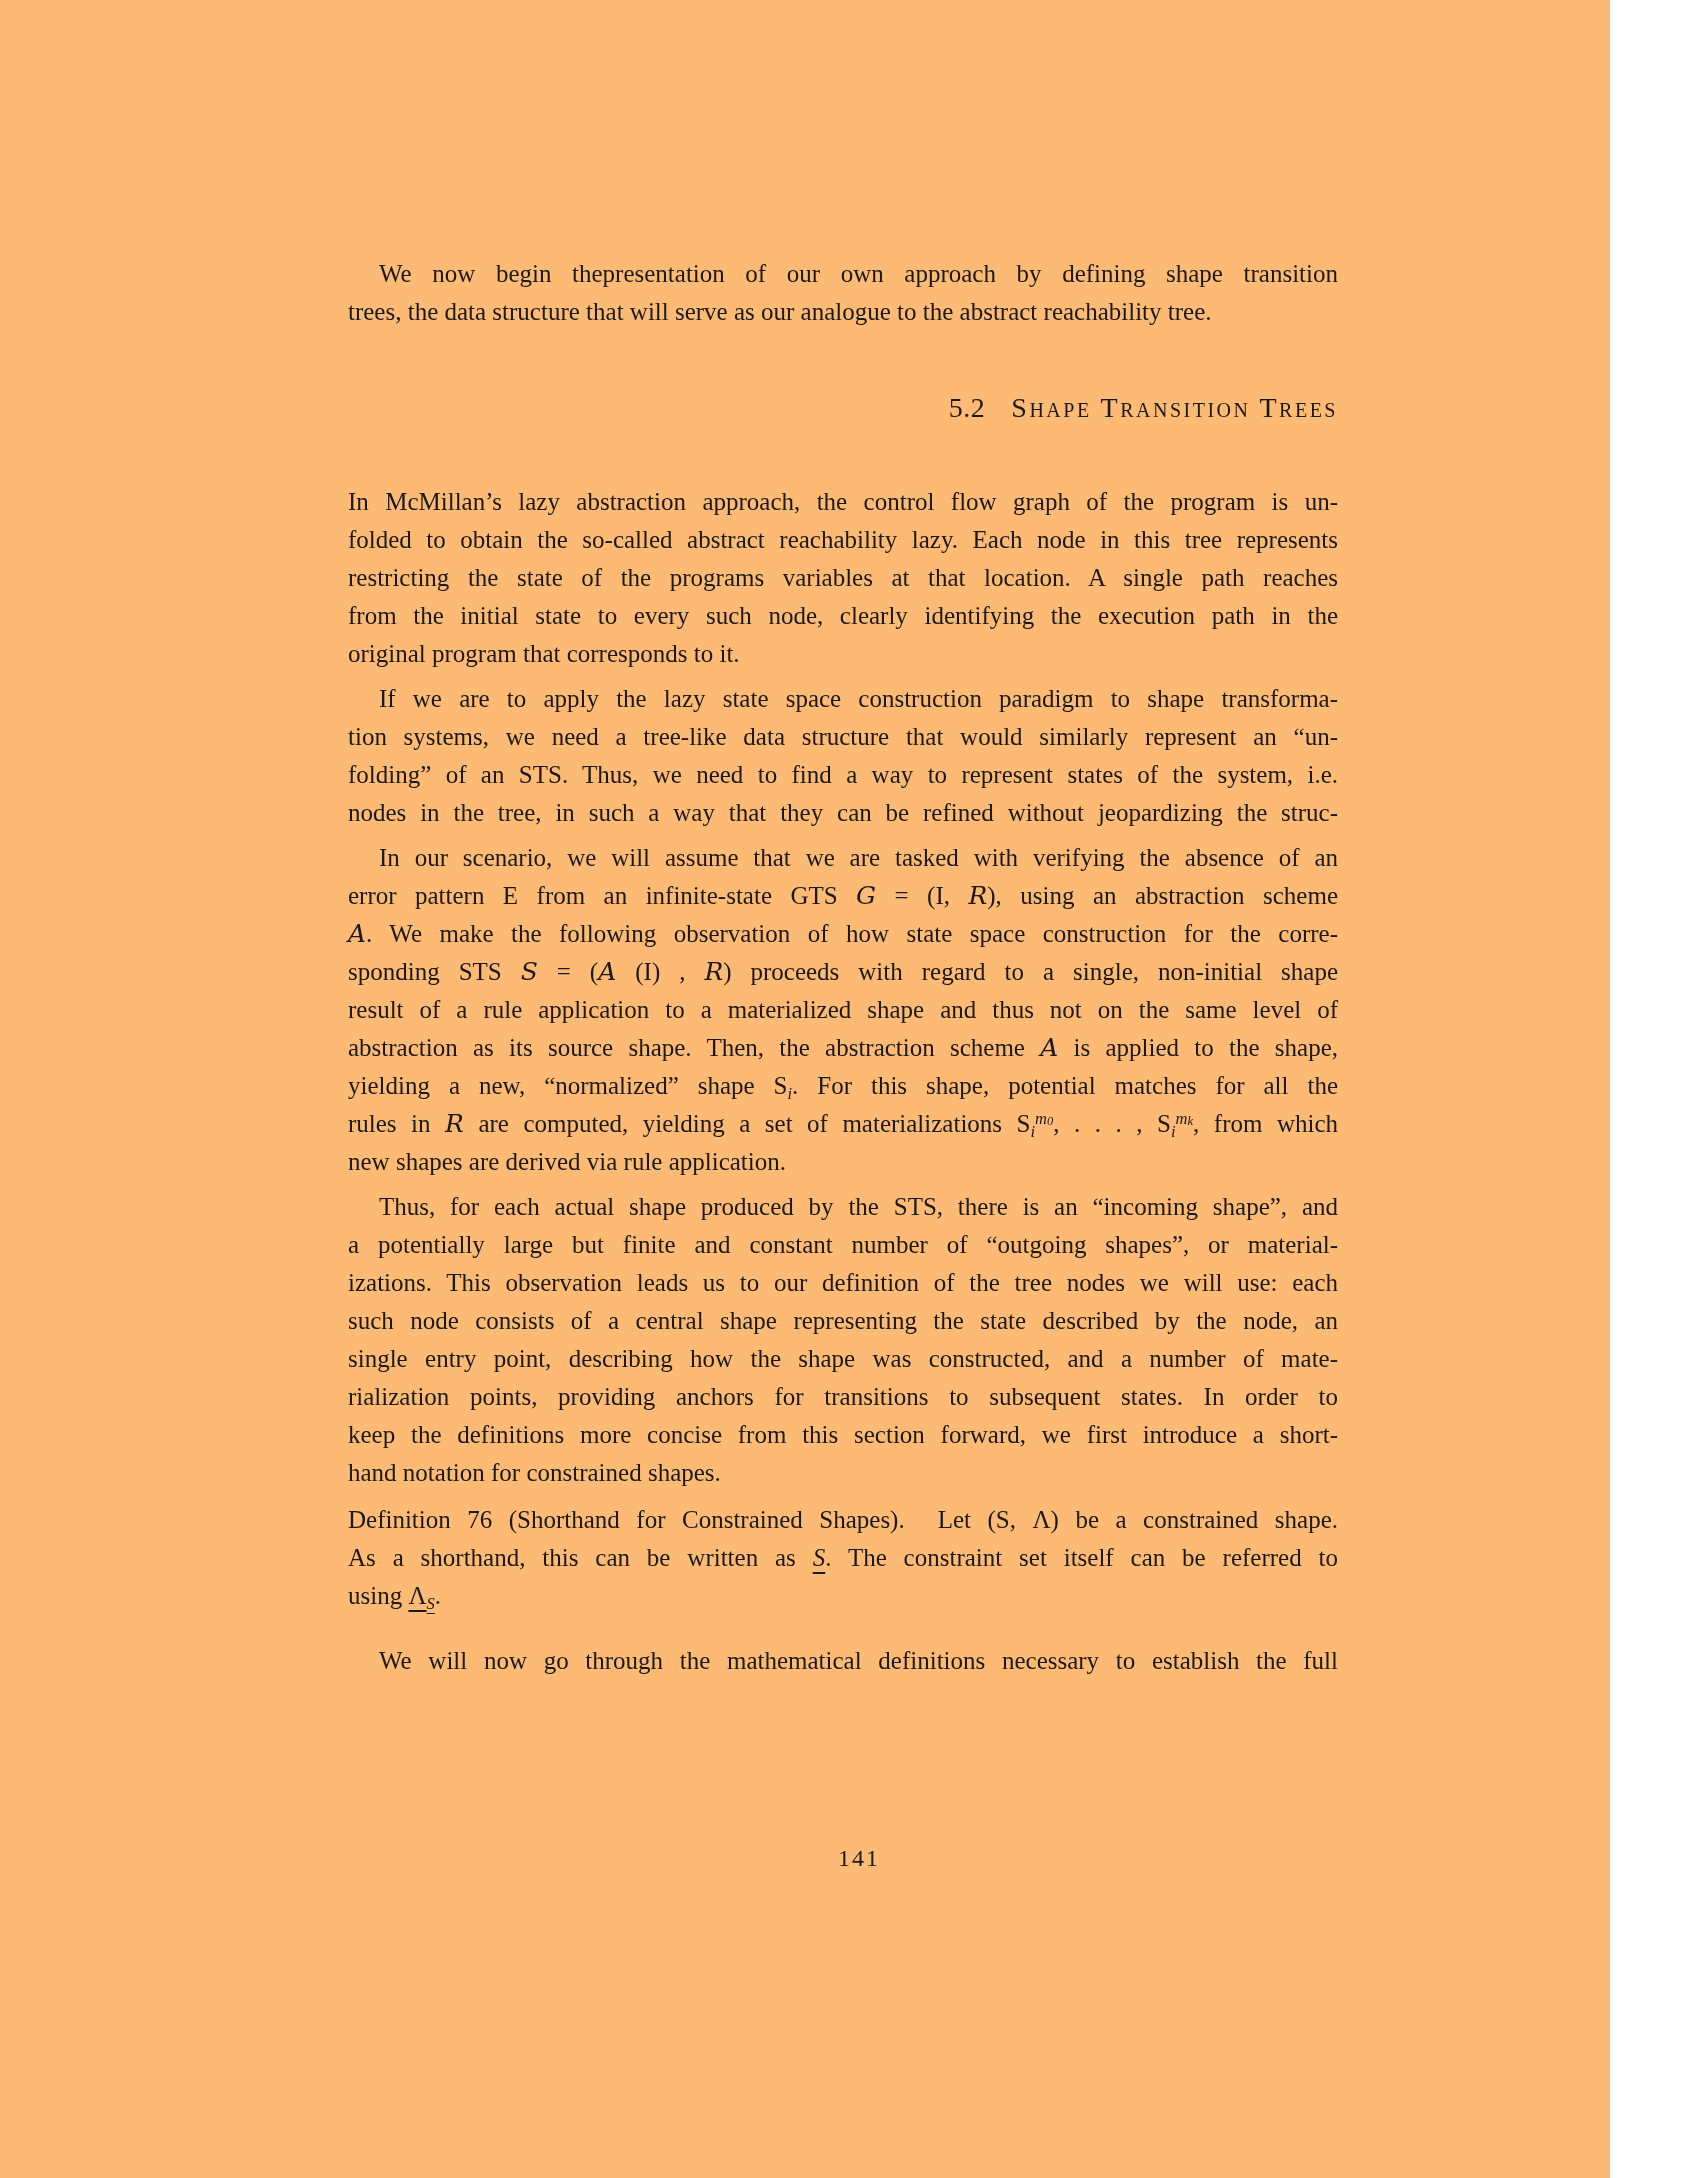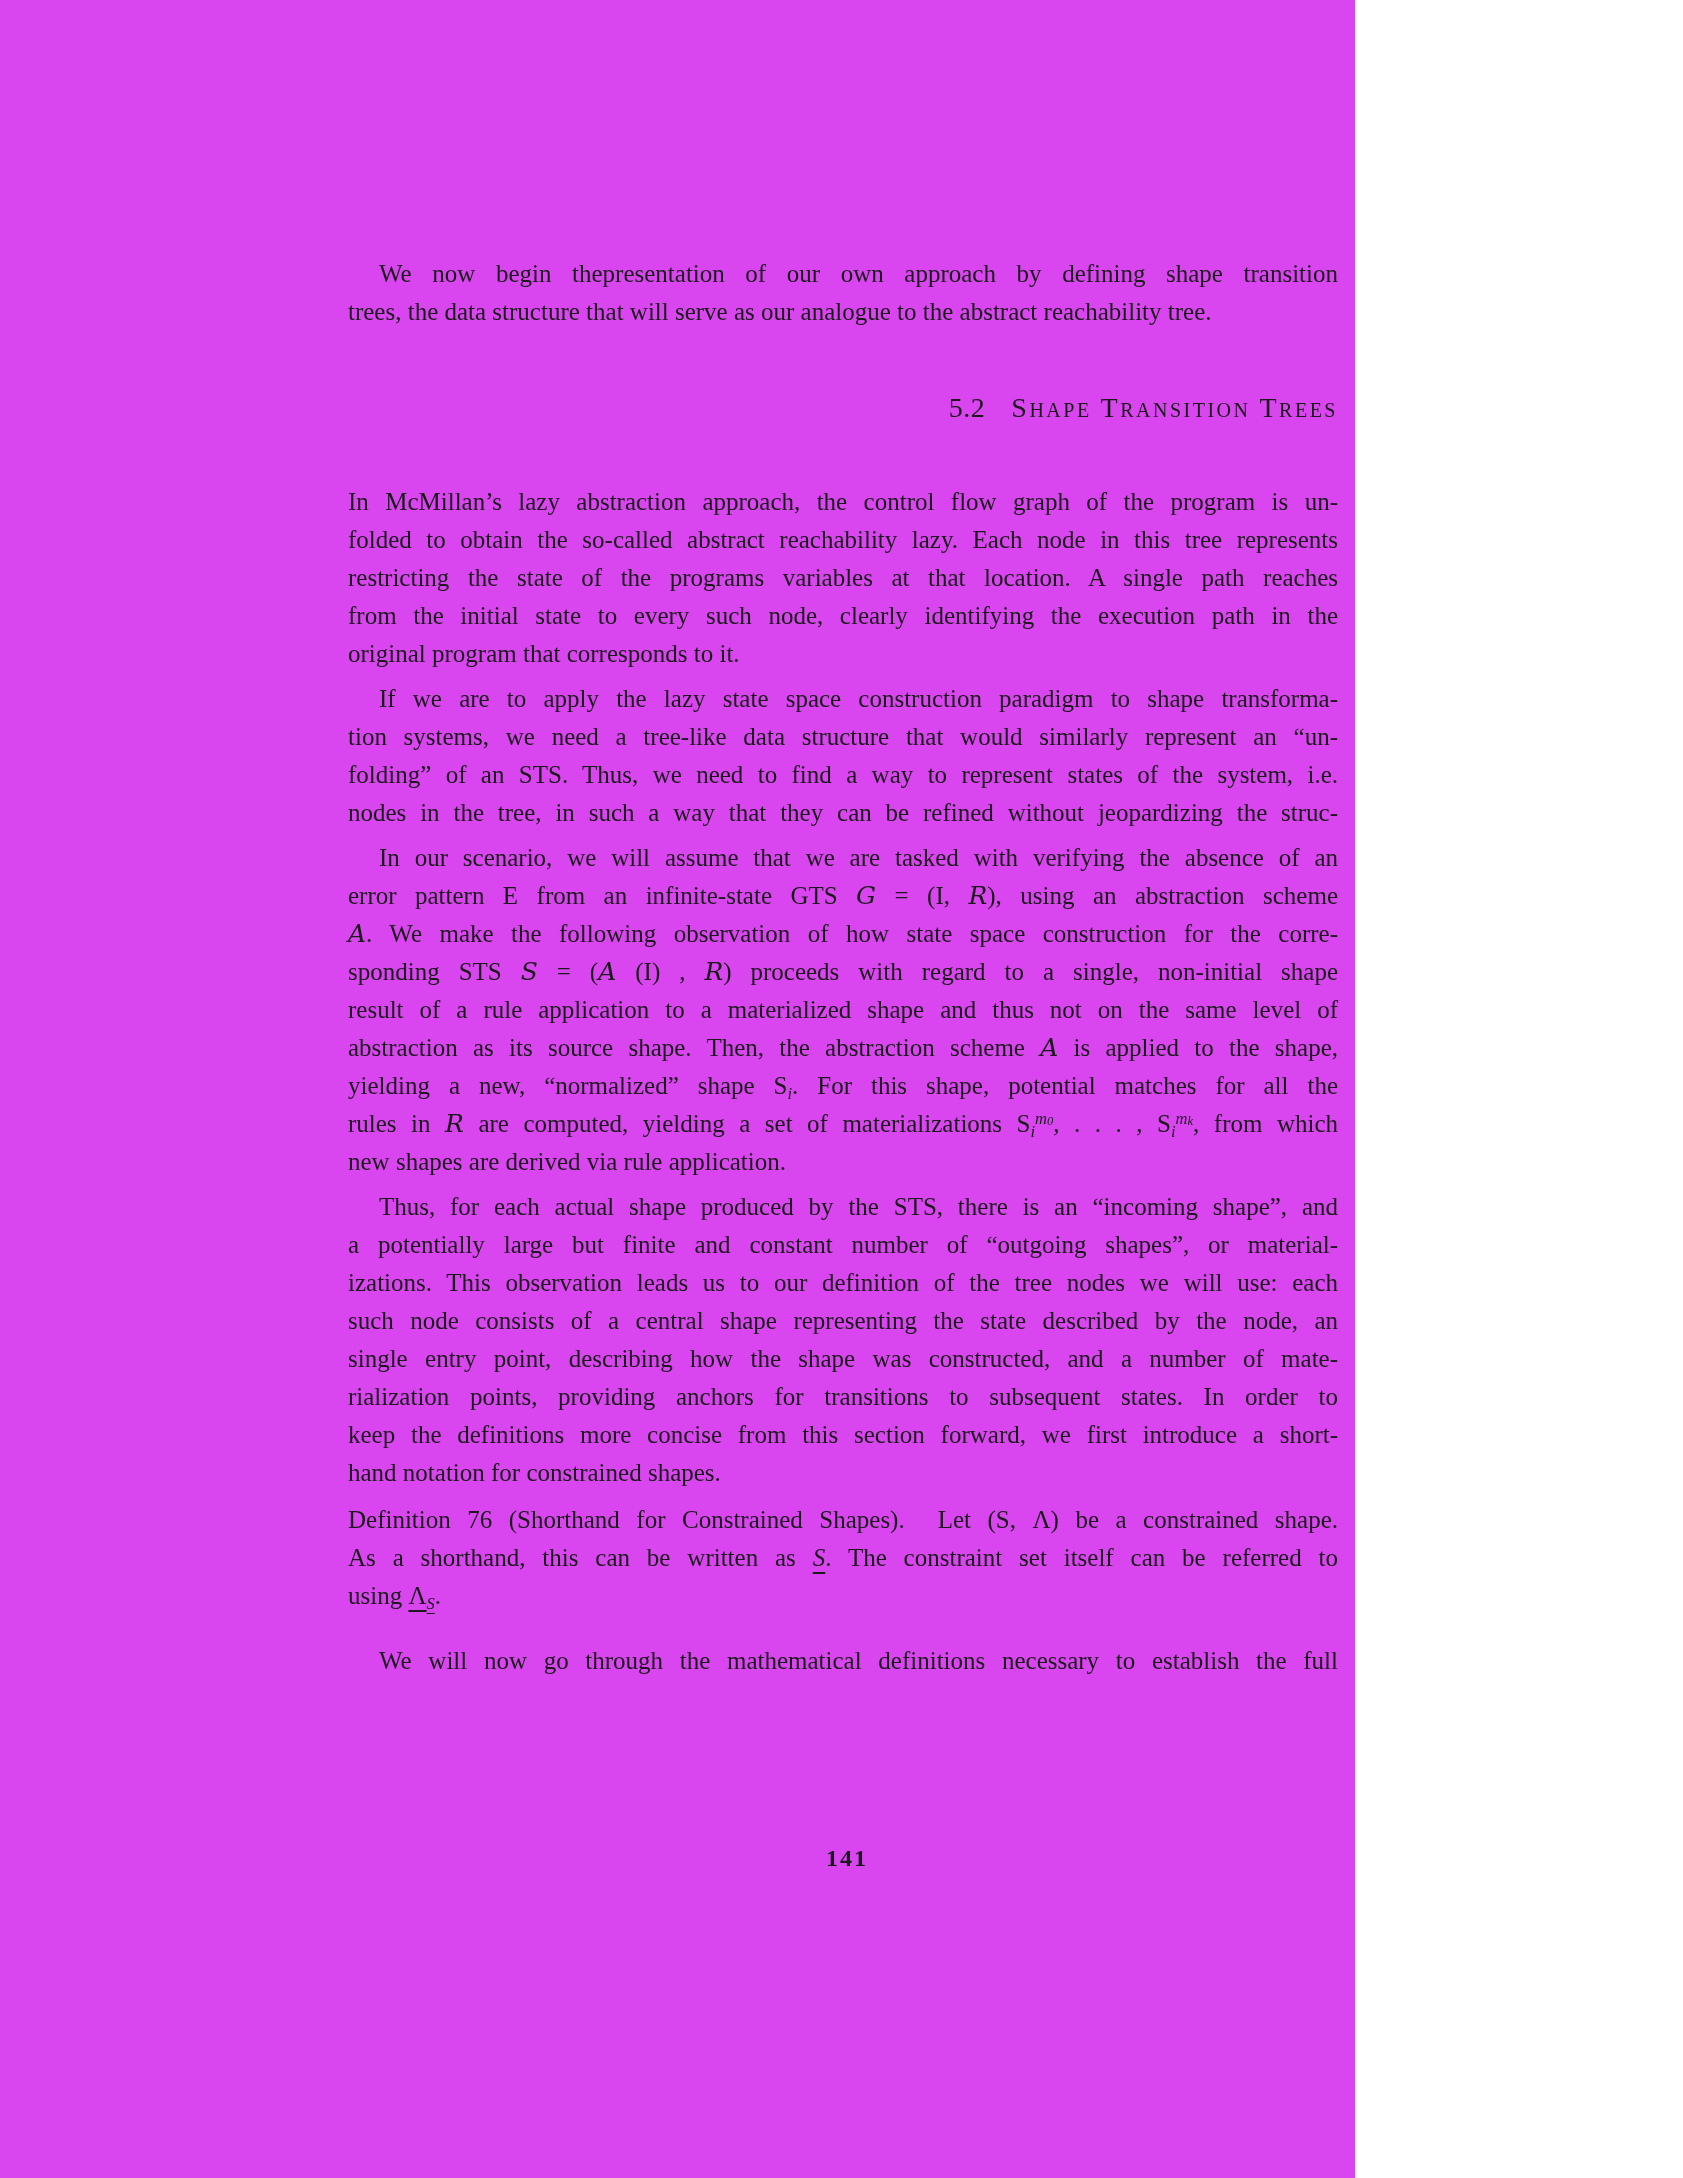--- a/index.html
+++ b/index.html
@@ -2,21 +2,21 @@
 <html><head>
 <meta charset="utf-8">
 <style>
   html, body { margin: 0; padding: 0; }
   body {
     width: 1683px; height: 2178px;
     background: #ffffff;
     font-family: "Liberation Serif", serif;
     color: #1a1a1a;
   }
-  .page { position: relative; width: 1355px; height: 2178px; background: #d946ef; overflow: hidden; }
+  .page { position: relative; width: 1610px; height: 2178px; background: #fdba74; overflow: hidden; }
   .column {
     position: absolute; left: 348px; top: 255px; width: 990px;
     font-size: 25px; line-height: 38px;
   }
   .para { margin: 0 0 7px 0; }
   .para.definition { margin: 9px 0 27px 0; }
   .pline {
     white-space: pre-wrap;
     text-align: justify; text-align-last: justify;
     height: 38px;
@@ -25,22 +25,22 @@
   .pline.indent { text-indent: 31px; }
   h2.section-heading {
     margin: 57px 0 55px 0;
     font-size: 28px; font-weight: normal; line-height: 40px;
     letter-spacing: 0.5px;
     text-align: right;
   }
   .section-number { display: inline-block; margin-right: 26px; }
   .section-title { font-variant: small-caps; letter-spacing: 2.5px; }
   .page-number {
-    position: absolute; top: 1845px; left: 352px; width: 990px;
-    text-align: center; font-size: 24px; letter-spacing: 2px; font-weight: bold;
+    position: absolute; top: 1845px; left: 364px; width: 990px;
+    text-align: center; font-size: 24px; letter-spacing: 2px;
   }
   
   .s-n { font-style: normal; }
   .s-i { }
   .s-cal { font-style: italic; font-family: "DejaVu Serif", serif; }
   .s-sub { font-size: 66%; font-style: italic; position: relative; top: 0.30em; }
   .s-sup { font-size: 66%; font-style: italic; position: relative; top: -0.50em; }
   .s-ss  { font-size: 50%; font-style: italic; position: relative; top: -0.55em; }
   .s-u   { text-decoration: underline; text-underline-offset: 6px; }
   .s-iu  { font-style: italic; text-decoration: underline; text-underline-offset: 6px; }

